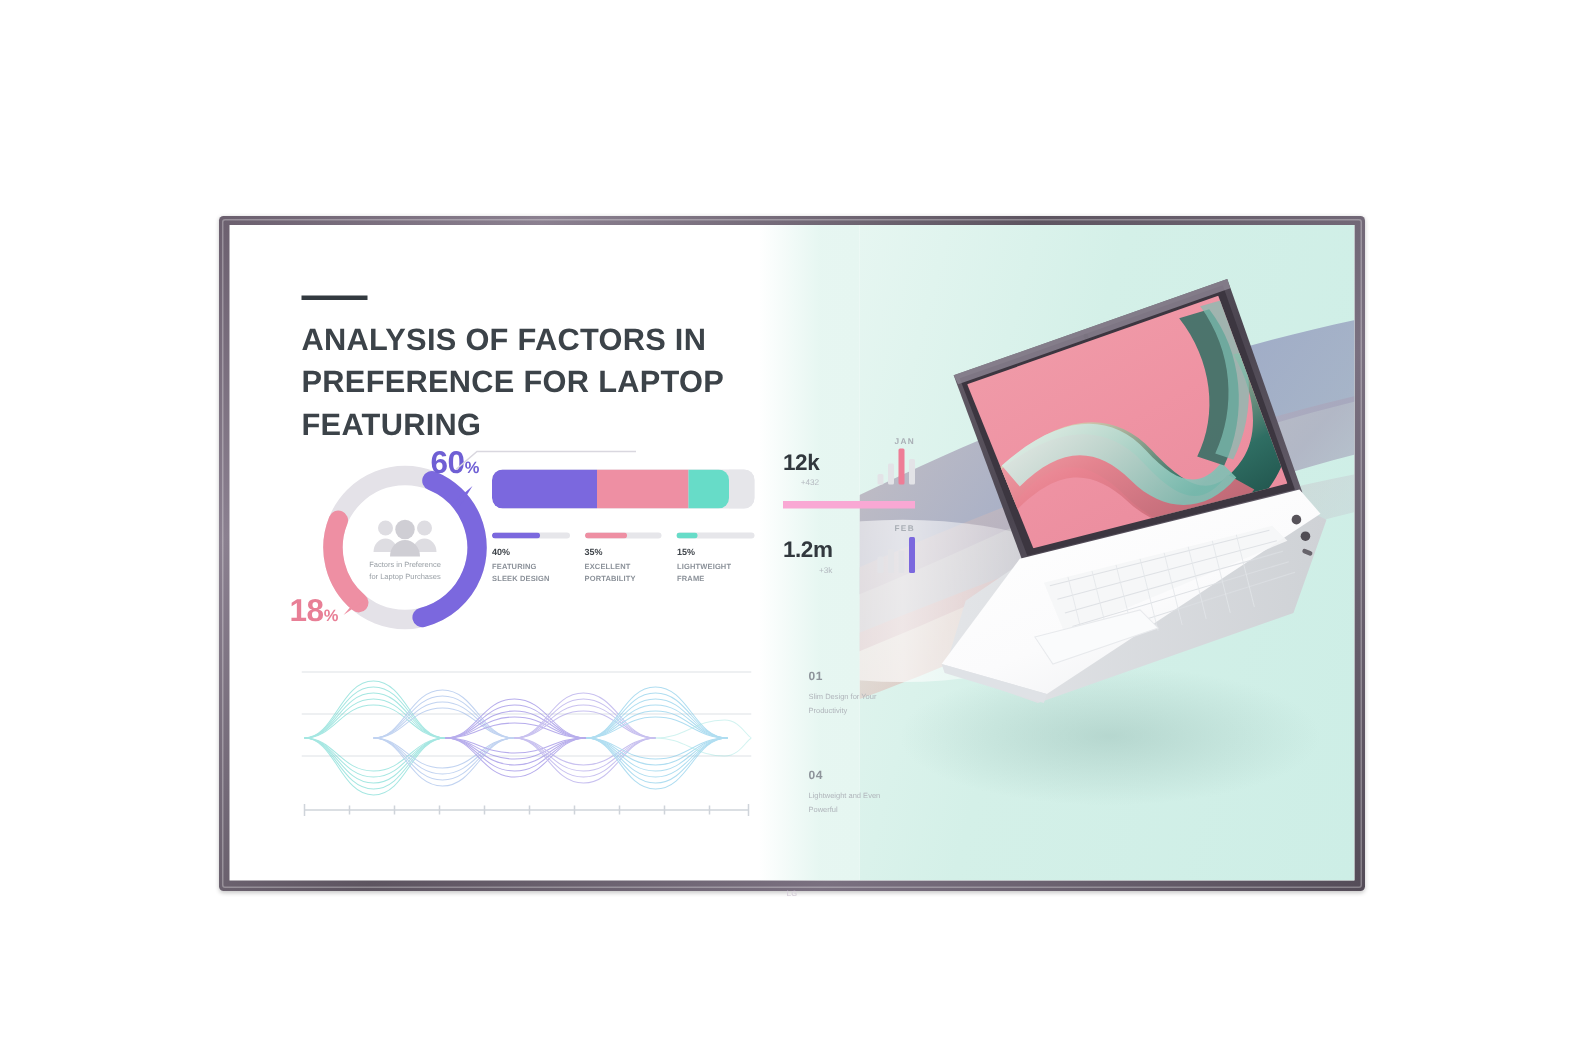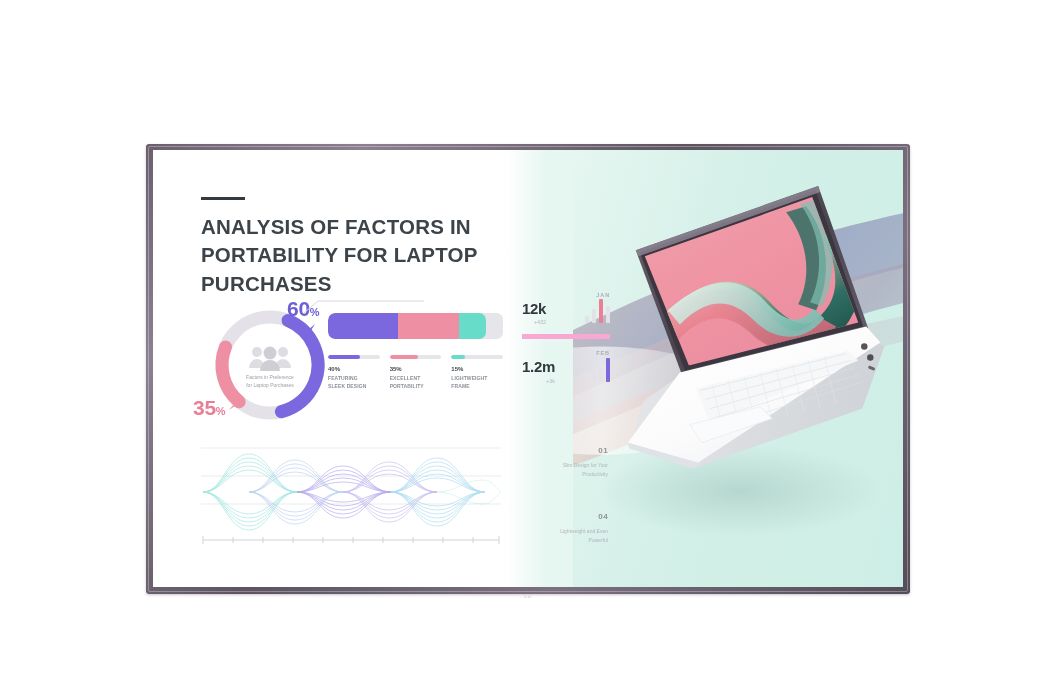--- a/index.html
+++ b/index.html
@@ -99,21 +99,21 @@
   .stat .mon{font-size:5.5px;color:#a9aeb5;letter-spacing:.9px;font-weight:700;}
   .stat .row{display:flex;align-items:flex-end;justify-content:space-between;}
   .stat .big{font-size:15px;font-weight:700;color:#32383e;letter-spacing:-.3px;line-height:1.15;margin-top:2px;}
   .stat .dlt{font-size:5.5px;color:#b3b8bf;margin-top:2px;}
   .spark{display:flex;align-items:flex-end;gap:2.5px;height:24px;margin-bottom:2px;}
   .spark i{display:block;width:4.5px;background:#e3e3e7;border-radius:1px;}
 
   
   #wave{position:absolute;left:48px;top:290px;width:300px;height:112px;}
   
-  #notes{position:absolute;left:369px;top:296px;width:86px;text-align:right;}
+  #notes{position:absolute;left:386px;top:296px;width:86px;}
   .note{margin-bottom:34px;}
   .note .n{font-size:8px;font-weight:700;color:#8e949b;letter-spacing:.4px;}
   .note .t{font-size:5px;color:#b0b5bb;line-height:1.7;margin-top:6px;}
 </style>
 </head>
 <body>
 
 <div id="stage">
 
   <div id="monitor">
@@ -251,21 +251,21 @@
           </g>
         </svg>
       </div>
       <div id="mintfade"></div>
 
       <div id="content">
 
         <div class="rule"></div>
         <div class="title">
           <div>ANALYSIS OF FACTORS IN</div>
-          <div>PORTABILITY FOR LAPTOP PURCHASES</div>
+          <div>PREFERENCE FOR LAPTOP FEATURING</div>
         </div>
 
         <div id="donutwrap">
           <svg width="130" height="130" viewBox="0 0 130 130">
             <circle cx="65" cy="65" r="48" fill="none" stroke="#e4e2e8" stroke-width="13"></circle>
 
             <circle cx="65" cy="65" r="48" fill="none" stroke="#7B68DE" stroke-width="13" stroke-linecap="round" stroke-dasharray="120.6 181.0" stroke-dashoffset="0" transform="rotate(-68 65 65)"></circle>
 
             <circle cx="65" cy="65" r="48" fill="none" stroke="#EE8FA3" stroke-width="13" stroke-linecap="round" stroke-dasharray="60.3 241.3" stroke-dashoffset="0" transform="rotate(130 65 65)"></circle>
 
@@ -280,21 +280,21 @@
               <circle cx="0" cy="-1" r="6.5" fill="#cfced4"></circle>
               <path d="M -10 17 a 10 11 0 0 1 20 0 z" fill="#cfced4"></path>
             </g>
           </svg>
           <div class="donut-center-label">
             <div>Factors in Preference</div>
             <div>for Laptop Purchases</div>
           </div>
         </div>
         <div class="pct40"><span>60</span><i>%</i></div>
-        <div class="pct35"><span>35</span><i>%</i></div>
+        <div class="pct35"><span>18</span><i>%</i></div>
 
         <div id="barwrap">
           <svg width="175" height="14" style="position:absolute;left:-24px;top:-13px;">
             <path d="M 0 13 L 14 1 L 120 1" fill="none" stroke="#d9d7df" stroke-width="1"></path>
           </svg>
           <div class="stackbar">
             <div class="seg0" style="width:40%;background:#7B68DE;"></div>
             <div style="width:35%;background:#EE8FA3;"></div>
             <div style="width:15%;background:#67DCC8;border-radius:0 7px 7px 0;"></div>
             <div style="width:10%;background:#e6e6ea;"></div>

